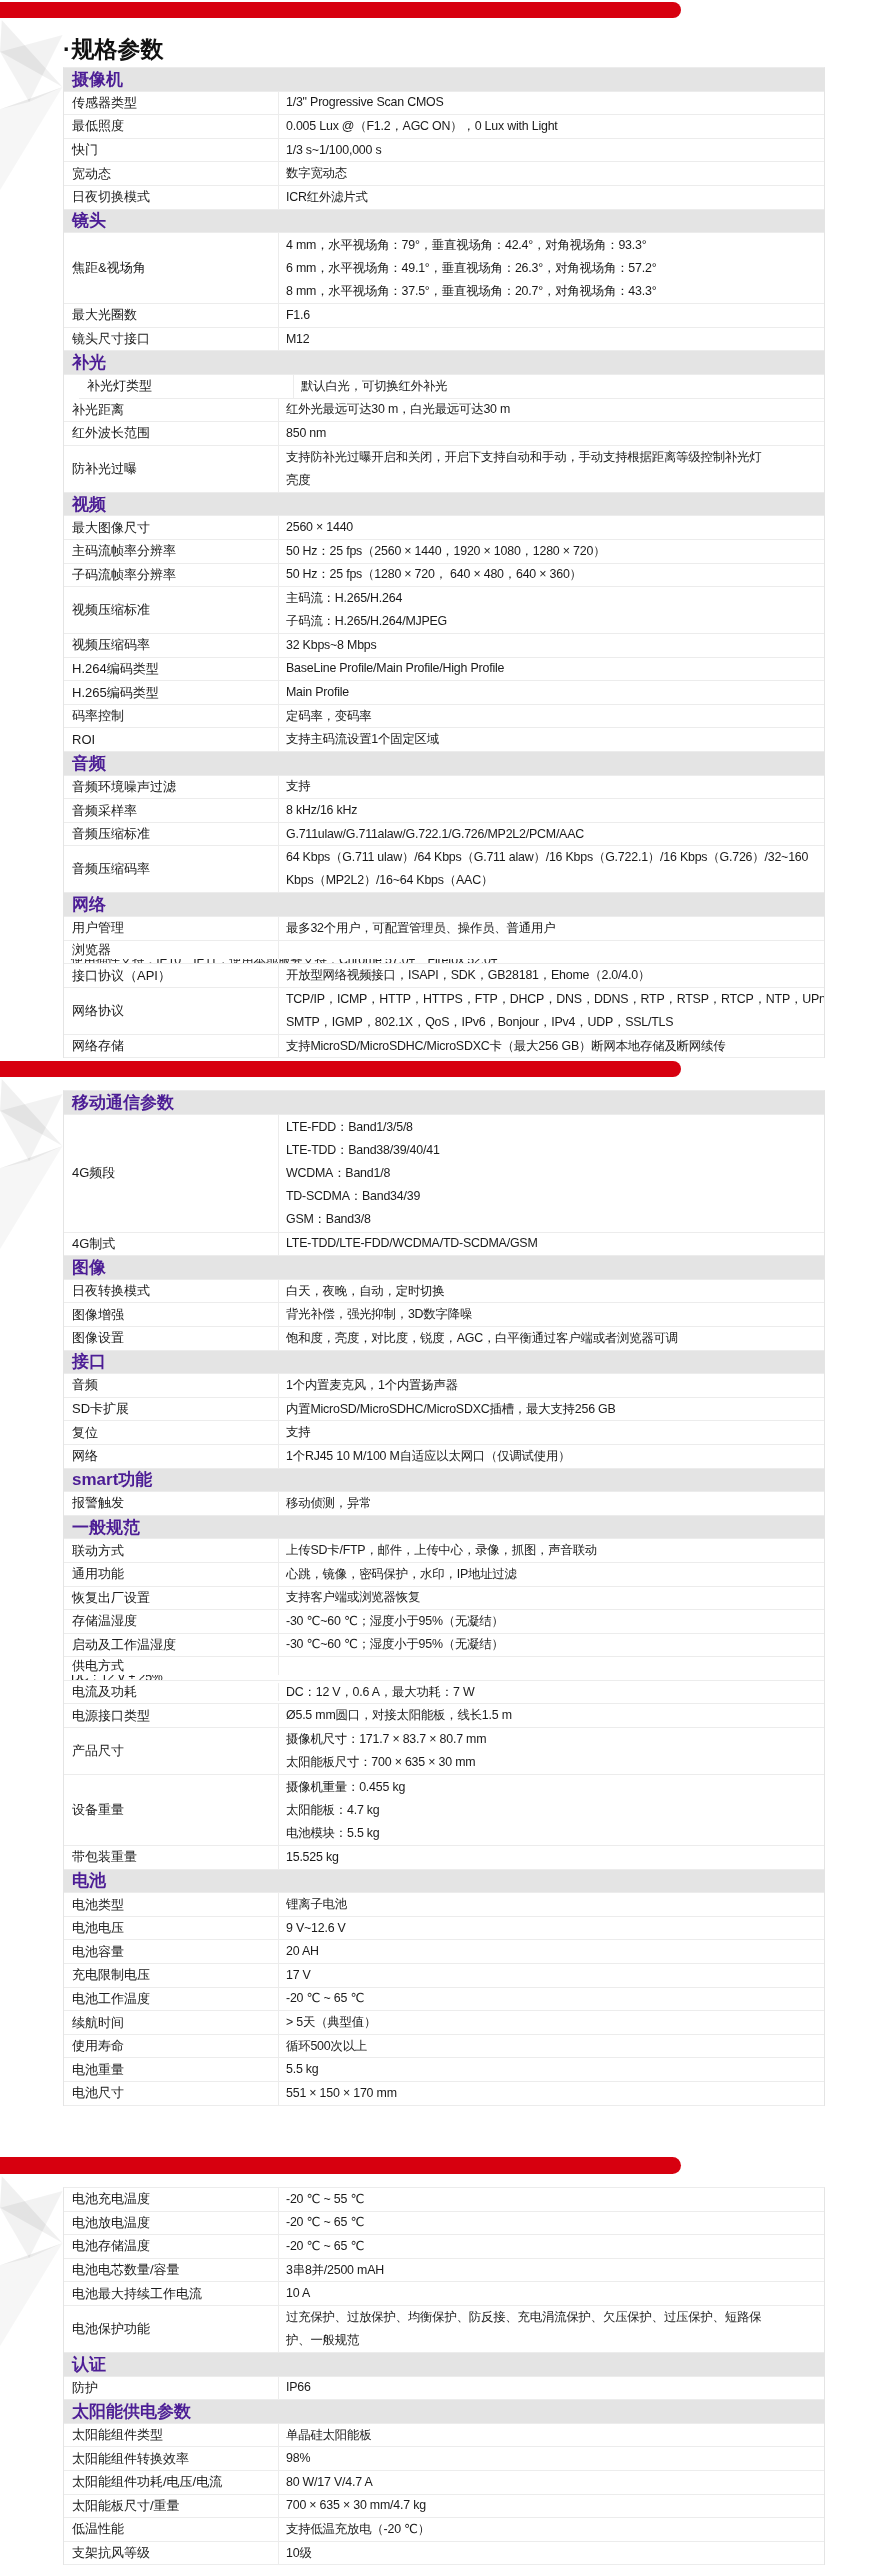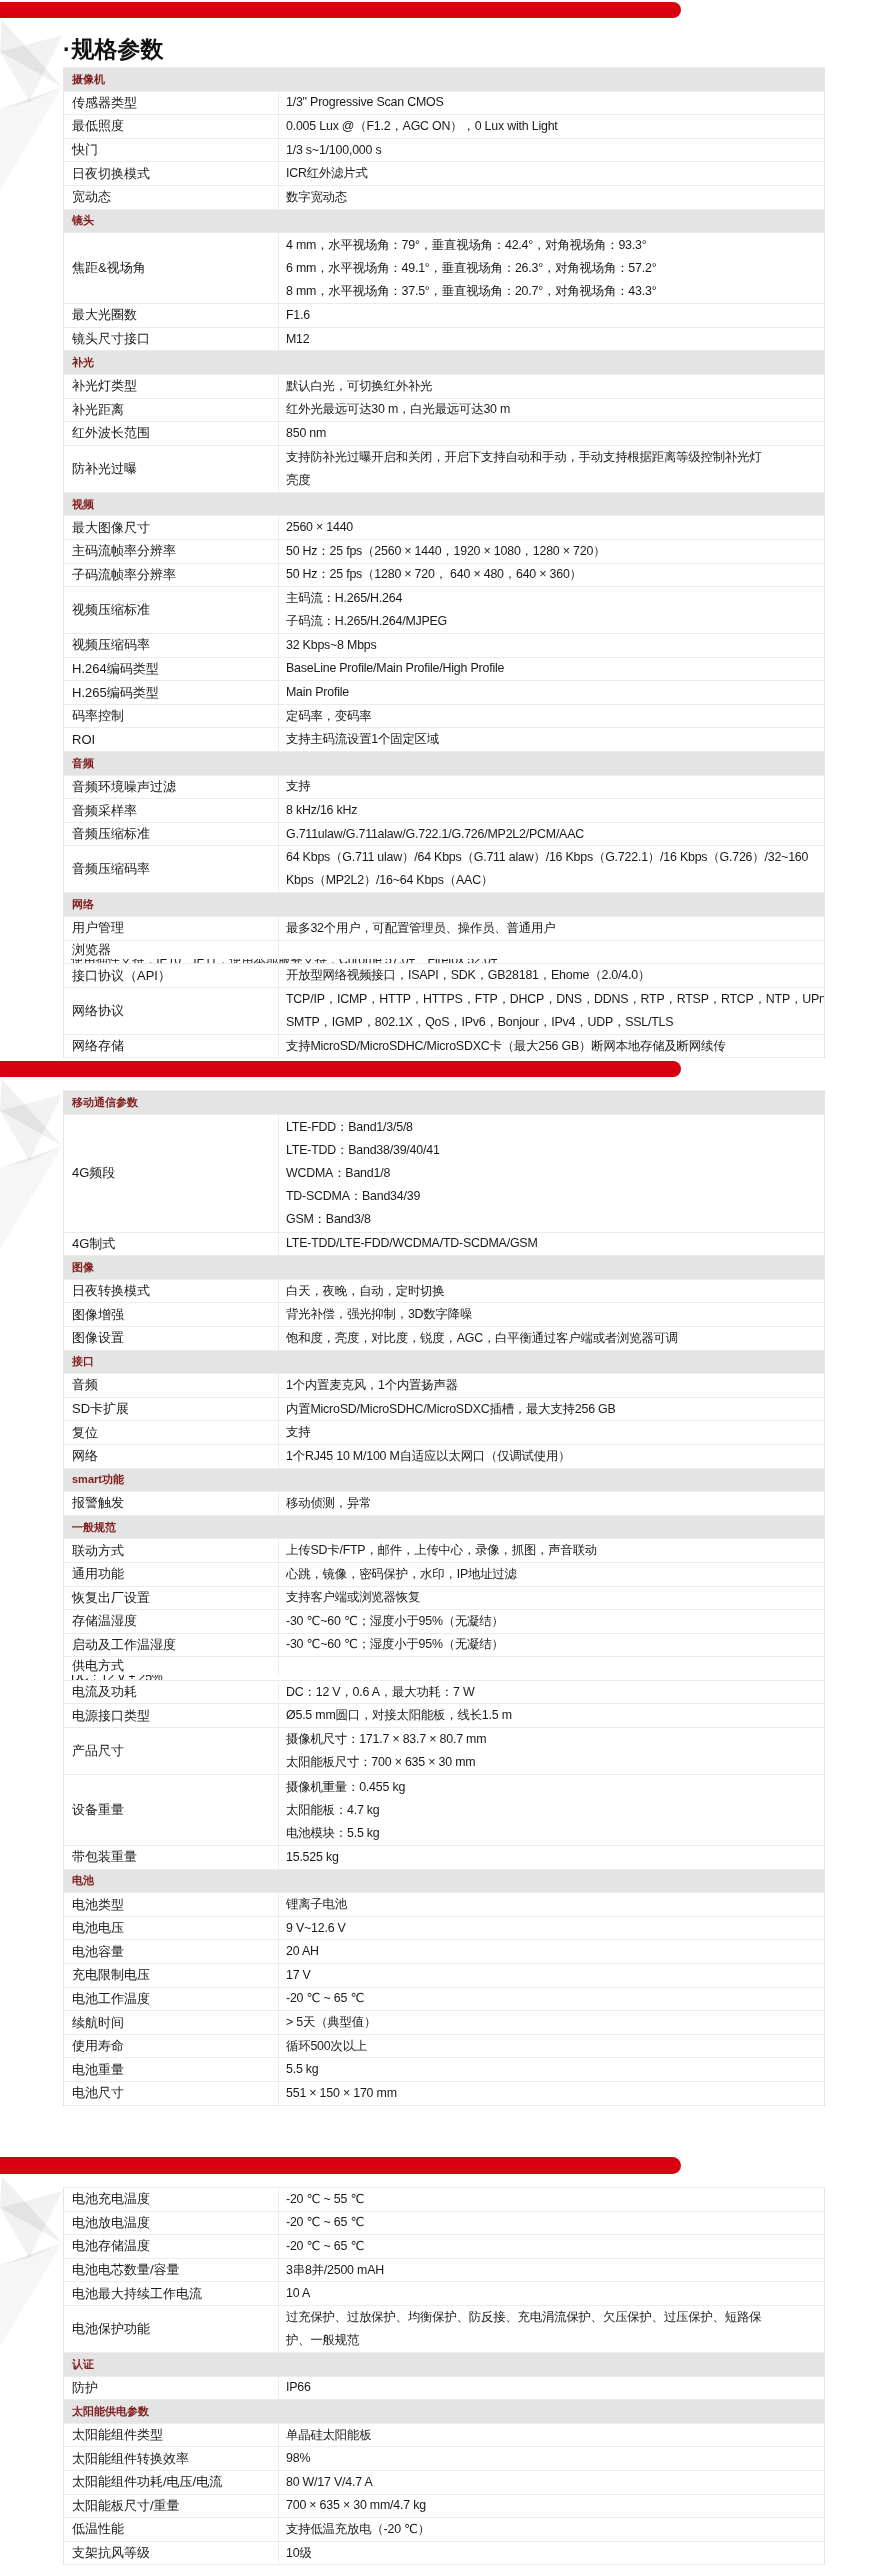--- a/index.html
+++ b/index.html
@@ -80,22 +80,22 @@
     .line {
       line-height: 23px;
       font-size: 12.4px;
       white-space: nowrap;
       letter-spacing: -0.2px;
       color: #1a1a1a;
     }
     .sec-title {
       padding-left: 8px;
       font-weight: bold;
-      font-size: 11px;
-      color: #7f1d1d;
+      font-size: 17px;
+      color: #4c1d95;
       white-space: nowrap;
     }
   </style>
 </head>
 <body>
 
 <div class="red-bar" style="top:1.8px;height:16px;"></div>
 <svg class="deco" style="top:18px;" viewBox="0 0 76 200">
   <polygon points="2,2 71,78 0,38" fill="#000" fill-opacity="0.06"></polygon>
   <polygon points="0,38 71,19 33,95" fill="#000" fill-opacity="0.05"></polygon>
@@ -121,29 +121,29 @@
         <div class="line">0.005 Lux @（F1.2，AGC ON），0 Lux with Light</div>
       </div>
     </div>
     <div class="row" style="height: 23.6px;">
       <div class="cell-label">快门</div>
       <div class="cell-value">
         <div class="line">1/3 s~1/100,000 s</div>
       </div>
     </div>
     <div class="row" style="height: 23.6px;">
+      <div class="cell-label">宽动态</div>
+      <div class="cell-value">
+        <div class="line">数字宽动态</div>
+      </div>
+    </div>
+    <div class="row" style="height: 23.6px;">
       <div class="cell-label">日夜切换模式</div>
       <div class="cell-value">
         <div class="line">ICR红外滤片式</div>
-      </div>
-    </div>
-    <div class="row" style="height: 23.6px;">
-      <div class="cell-label">宽动态</div>
-      <div class="cell-value">
-        <div class="line">数字宽动态</div>
       </div>
     </div>
     <div class="row section" style="height: 23.6px;">
       <span class="sec-title">镜头</span>
     </div>
     <div class="row" style="height: 71px;">
       <div class="cell-label">焦距&amp;视场角</div>
       <div class="cell-value">
         <div class="line">4 mm，水平视场角：79°，垂直视场角：42.4°，对角视场角：93.3°</div>
         <div class="line">6 mm，水平视场角：49.1°，垂直视场角：26.3°，对角视场角：57.2°</div>
@@ -158,21 +158,21 @@
     </div>
     <div class="row" style="height: 23.6px;">
       <div class="cell-label">镜头尺寸接口</div>
       <div class="cell-value">
         <div class="line">M12</div>
       </div>
     </div>
     <div class="row section" style="height: 23.6px;">
       <span class="sec-title">补光</span>
     </div>
-    <div class="row" style="height: 23.6px;">
+    <div class="row" style="height: 23.6px; margin-left: 15px;">
       <div class="cell-label">补光灯类型</div>
       <div class="cell-value">
         <div class="line">默认白光，可切换红外补光</div>
       </div>
     </div>
     <div class="row" style="height: 23.6px;">
       <div class="cell-label">补光距离</div>
       <div class="cell-value">
         <div class="line">红外光最远可达30 m，白光最远可达30 m</div>
       </div>

